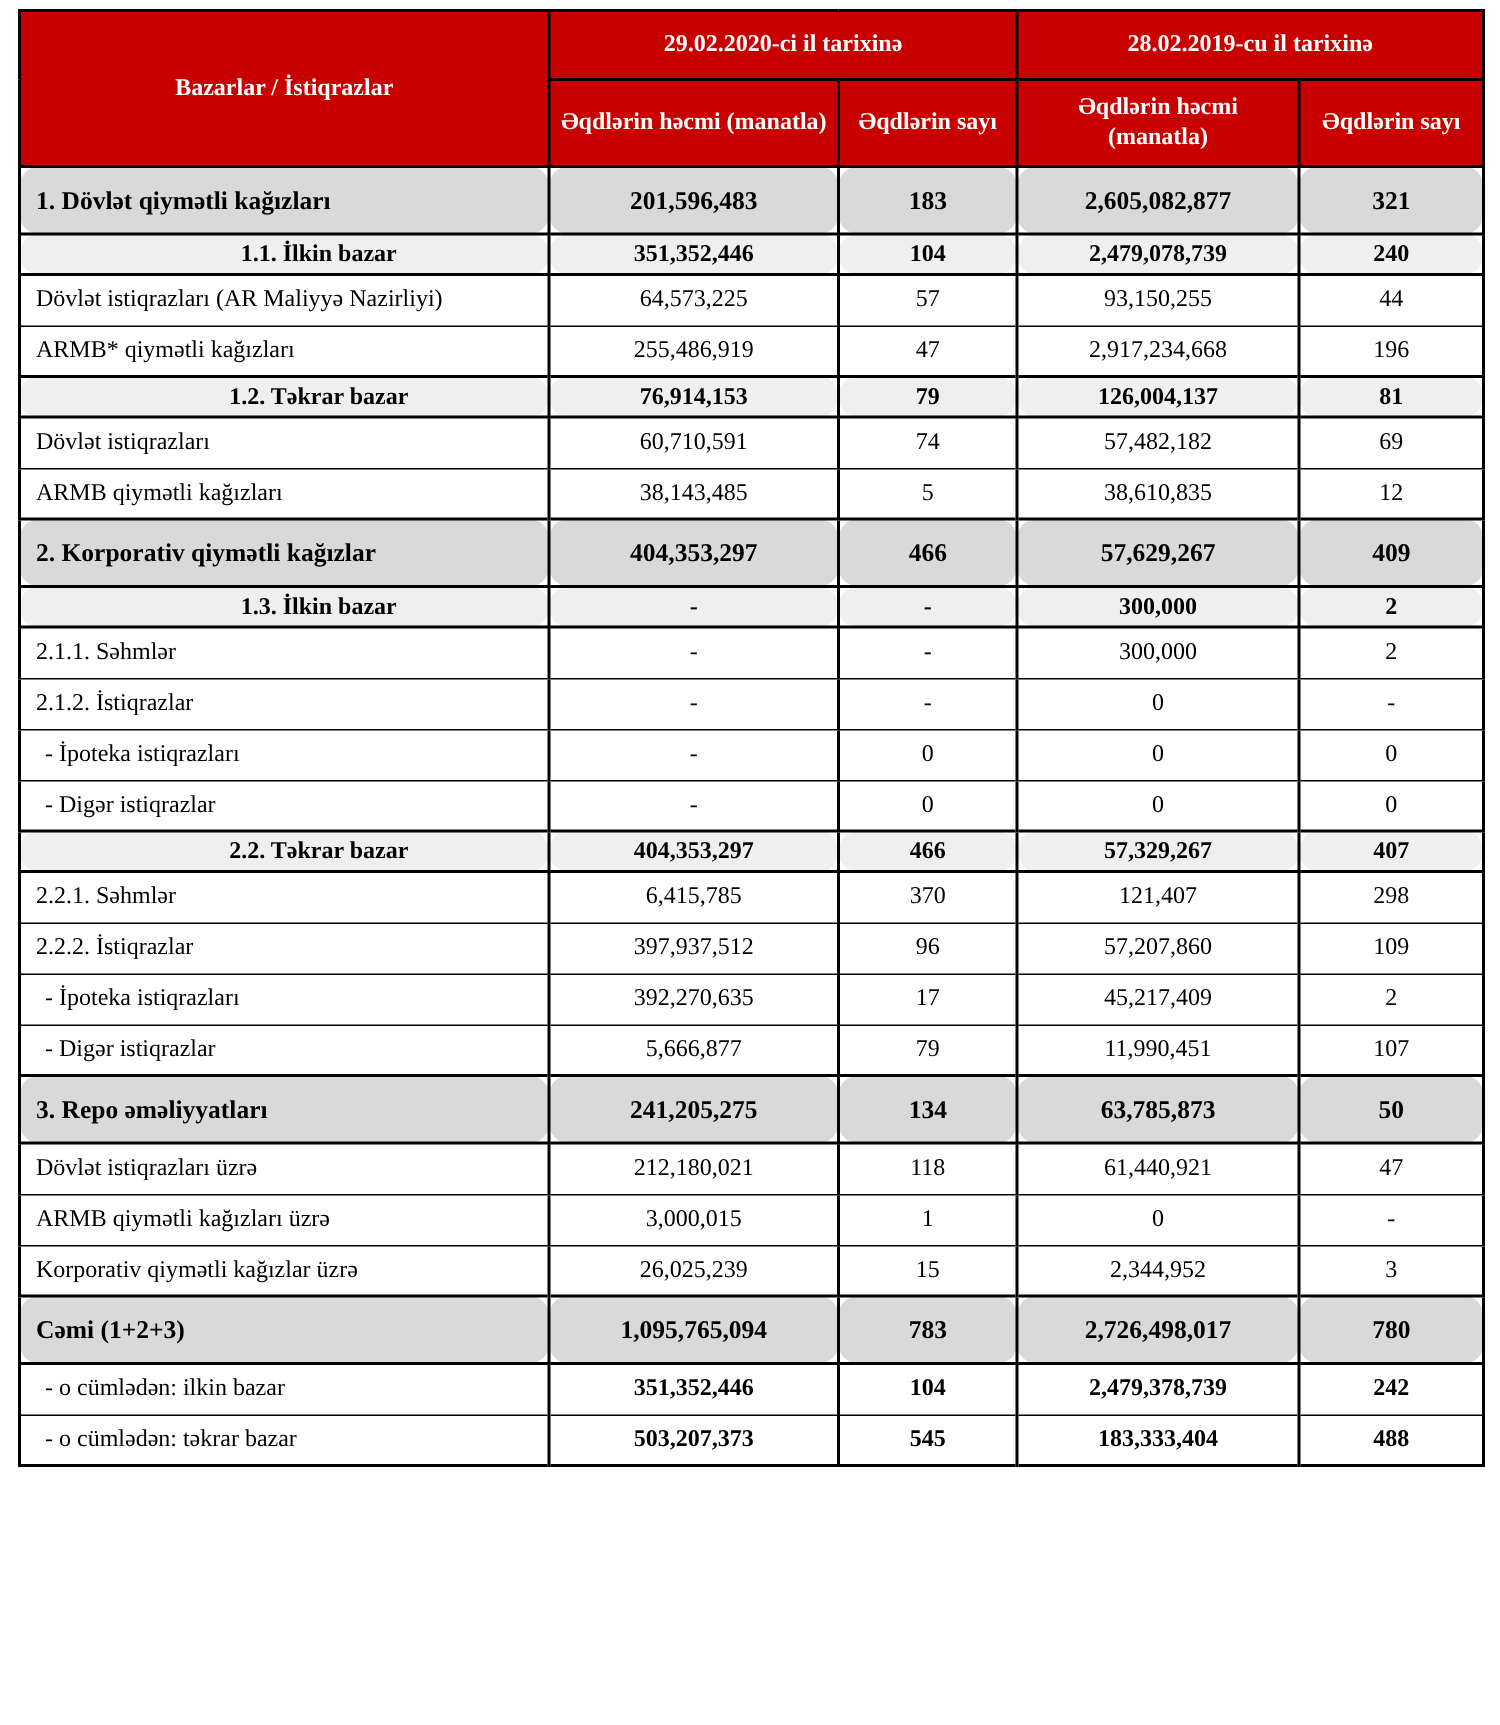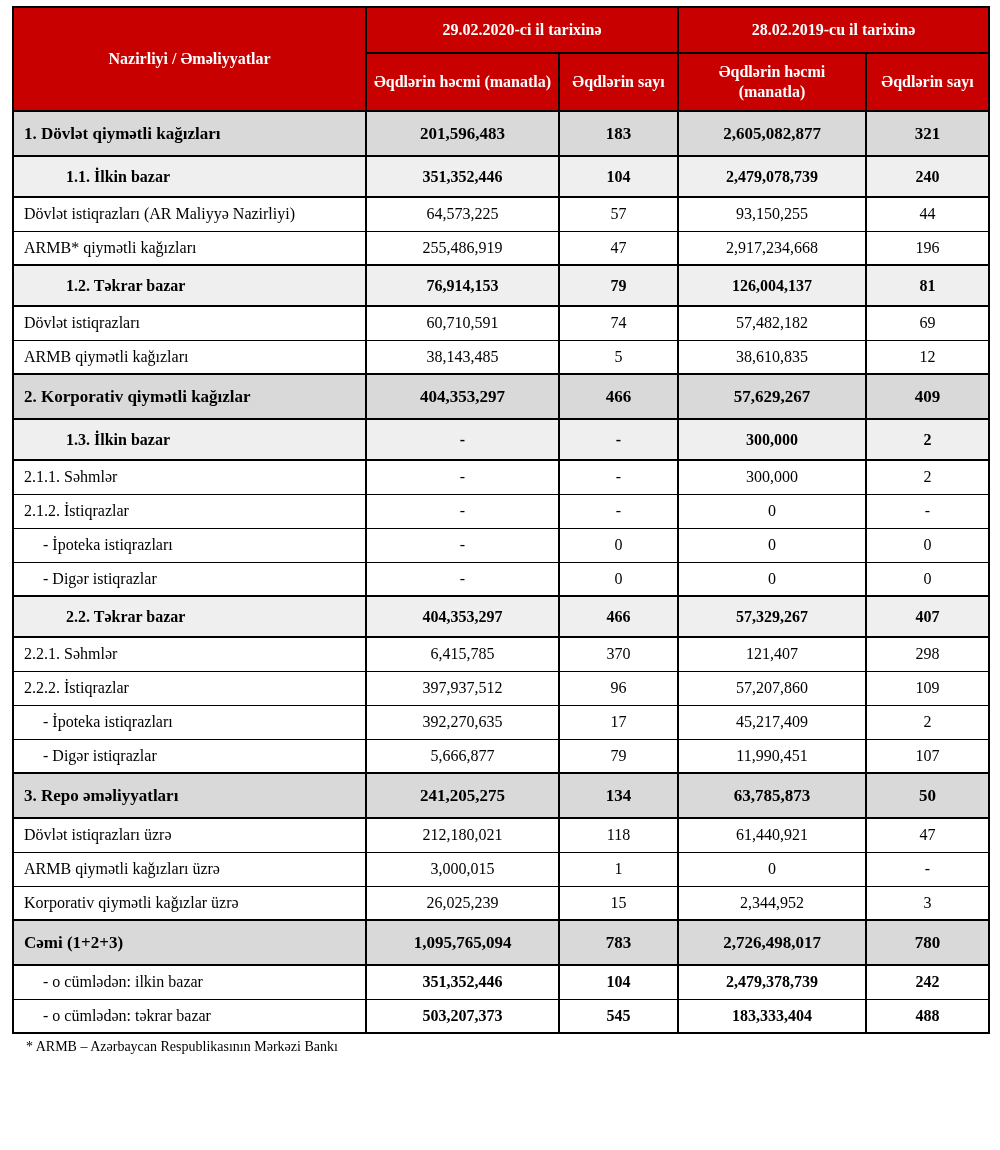--- a/index.html
+++ b/index.html
@@ -57,33 +57,35 @@
   td.label { text-align: left; padding-left: 10px; }
   td.num { text-align: center; }
 
   tr.data td { height: 34px; }
 
   tr.section td,
   tr.subsection td {
     border-top: 2px solid #000;
     border-bottom: 2px solid #000;
     font-weight: bold;
+    border-radius: 13px;
   }
   tr.section td {
     background: var(--section-bg, #D9D9D9);
     height: 45px;
     font-size: 17px;
   }
   tr.subsection td {
     background: var(--subsection-bg, #EFEFEF);
-    height: 41px;
+    height: 27px;
+    text-align: center;
   }
   tr.subsection td.label { padding-left: 52px; }
 
-  tr.data-dash td.label, tr.total-detail td.label { padding-left: 29px; }
+  tr.data-dash td.label, tr.total-detail td.label { padding-left: 16px; }
   tr.total-detail td.num { font-weight: bold; }
 
   .footnote {
     font-size: 14px;
     margin-top: 5px;
     padding-left: 14px;
   }
 </style>
 </head>
 <body>
@@ -94,21 +96,21 @@
   <table class="cmp">
     <colgroup>
       <col class="c-label">
         <col class="c-vol">
         <col class="c-cnt">
         <col class="c-vol2">
         <col class="c-cnt2">
     </colgroup>
     <thead>
       <tr class="hdr-period">
-        <th rowspan="2">Nazirliyi / Əməliyyatlar</th>
+        <th rowspan="2">Bazarlar / İstiqrazlar</th>
         <th colspan="2">29.02.2020-ci il tarixinə</th>
         <th colspan="2">28.02.2019-cu il tarixinə</th>
       </tr>
       <tr class="hdr-sub">
         <th>Əqdlərin həcmi (manatla)</th>
         <th>Əqdlərin sayı</th>
         <th>Əqdlərin həcmi (manatla)</th>
         <th>Əqdlərin sayı</th>
       </tr>
     </thead>
@@ -284,15 +286,14 @@
         <tr class="data total-detail">
           <td class="label">- o cümlədən: təkrar bazar</td>
           <td class="num">503,207,373</td>
           <td class="num">545</td>
           <td class="num">183,333,404</td>
           <td class="num">488</td>
         </tr>
       </tbody>
   </table>
 
-  <div class="footnote">* ARMB – Azərbaycan Respublikasının Mərkəzi Bankı</div>
 
 </div>
 
 </body></html>

